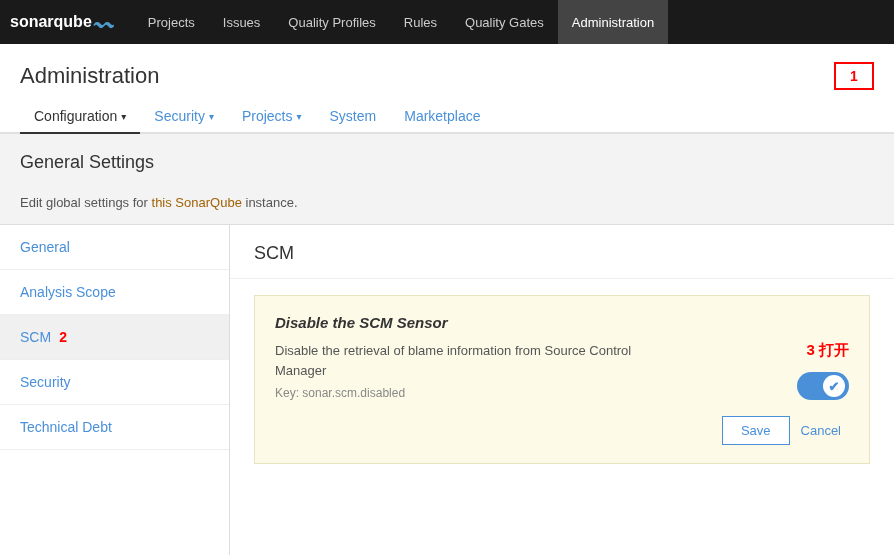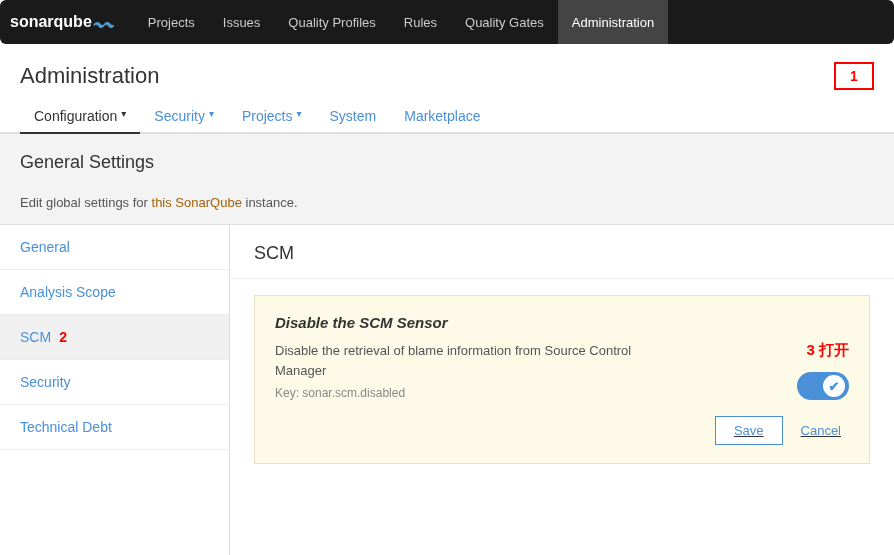--- a/index.html
+++ b/index.html
@@ -5,21 +5,20 @@
     * { box-sizing: border-box; margin: 0; padding: 0; }
     body { font-family: Arial, sans-serif; font-size: 14px; color: #333; background: #fff; width: 894px; min-height: 555px; }
 
     
     .top-nav {
       background: #1a1a1a;
       display: flex;
       align-items: center;
       height: 44px;
       padding: 0 10px;
-      border-radius: 6px;
     }
     .logo {
       display: flex;
       align-items: center;
       margin-right: 20px;
     }
     .logo-text {
       color: #fff;
       font-size: 16px;
       font-weight: bold;
@@ -76,21 +75,21 @@
       border-bottom: 2px solid #e0e0e0;
       padding: 0 20px;
       gap: 0;
     }
     .sub-nav-item {
       padding: 8px 14px;
       cursor: pointer;
       color: #4a90d9;
       font-size: 14px;
       display: flex;
-      align-items: flex-start;
+      align-items: center;
       gap: 4px;
       border-bottom: 2px solid transparent;
       margin-bottom: -2px;
     }
     .sub-nav-item.active {
       color: #333;
       border-bottom: 2px solid #333;
     }
     .sub-nav-item .dropdown-arrow {
       font-size: 10px;
@@ -230,24 +229,23 @@
     }
     .toggle-check {
       color: #4a90d9;
       font-size: 13px;
       font-weight: bold;
     }
 
     
     .action-buttons {
       display: flex;
-      gap: 10px;
+      gap: 3px;
       margin-top: 16px;
       justify-content: flex-end;
-      text-decoration: underline;
     }
     .btn-save {
       background: #fff;
       border: 1px solid #4a90d9;
       color: #4a90d9;
       padding: 6px 18px;
       cursor: pointer;
       font-size: 13px;
     }
     .btn-cancel {

